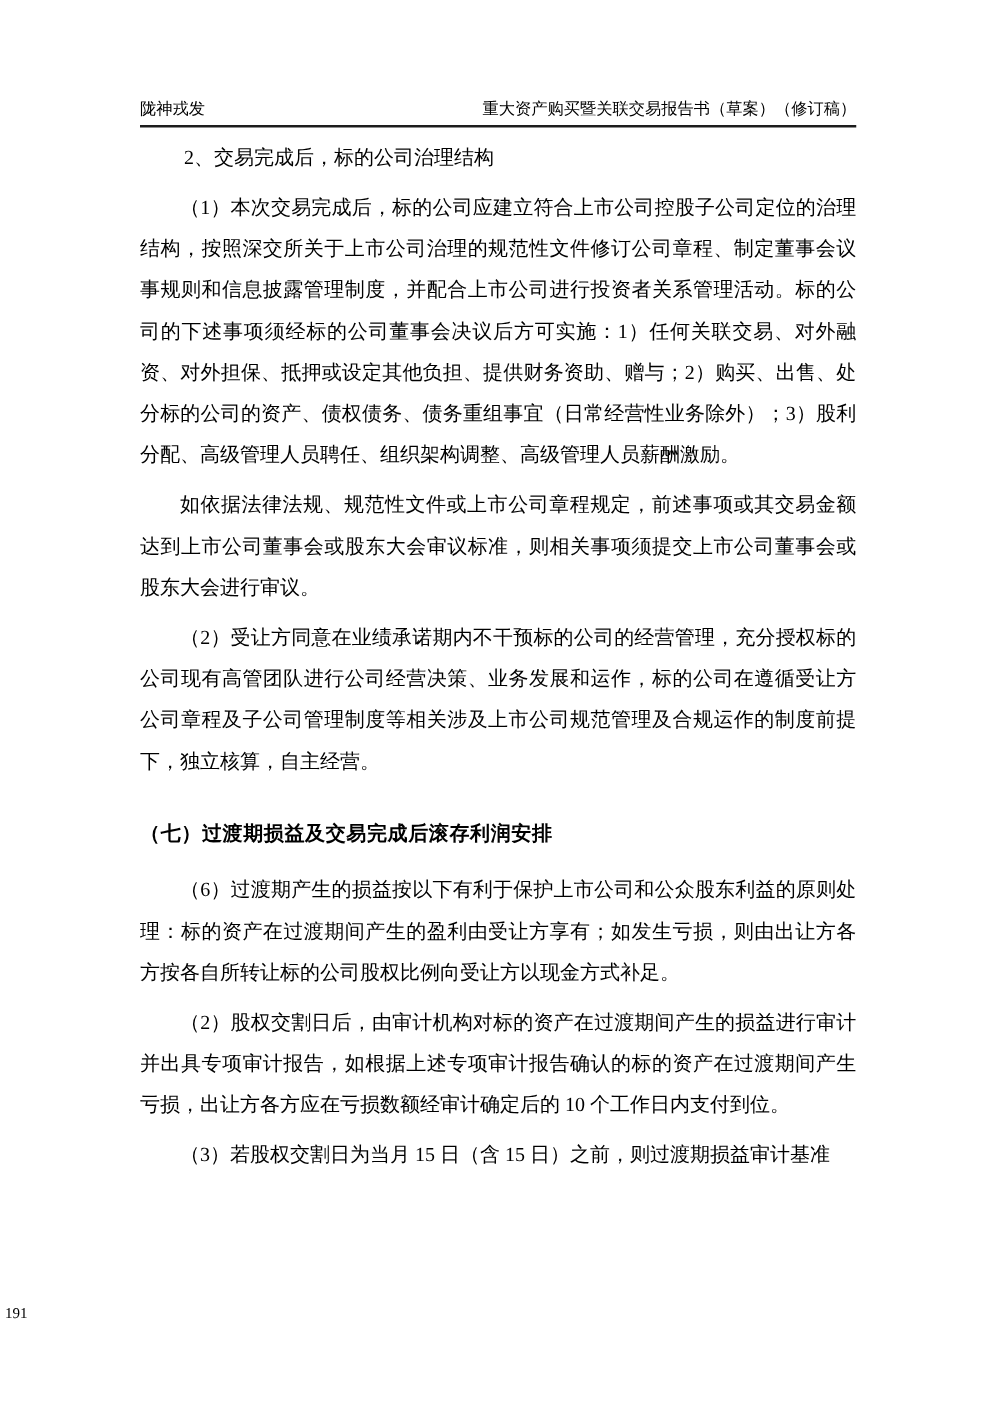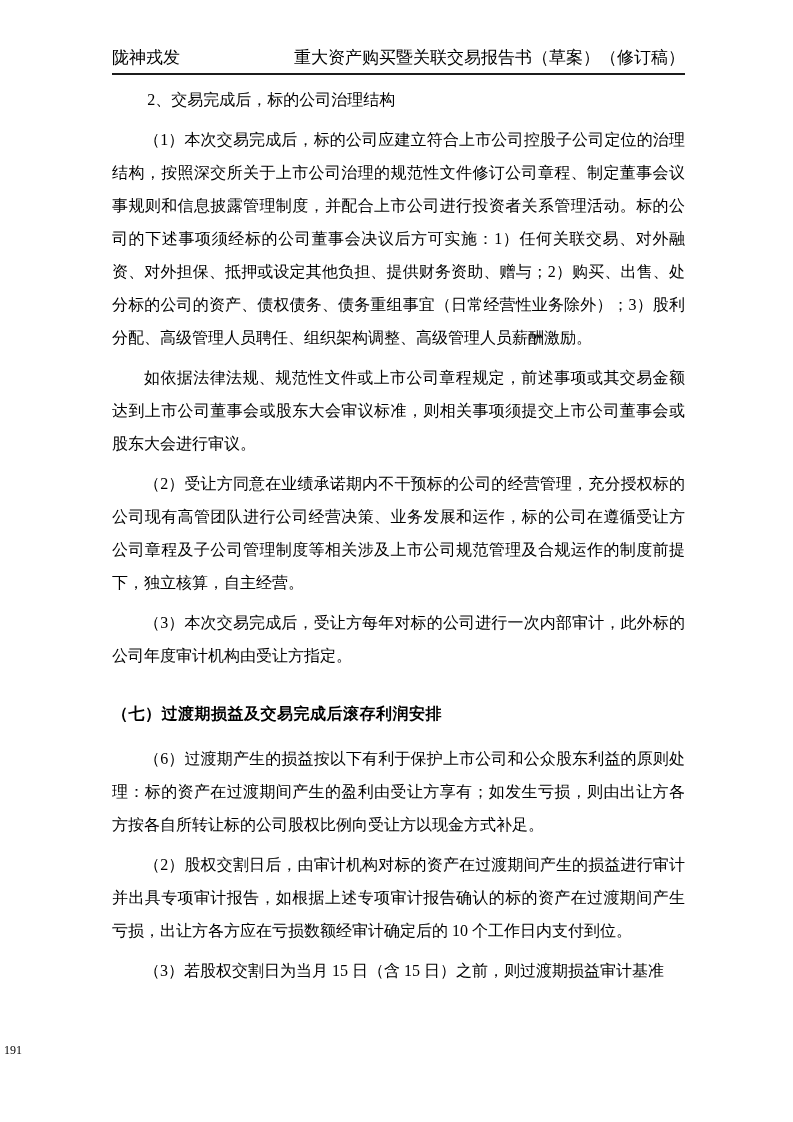--- a/index.html
+++ b/index.html
@@ -19,27 +19,27 @@
     position: absolute;
     top: 0; left: 0; right: 0; bottom: 0;
     padding: 47px 108px 0 112px;
     box-sizing: border-box;
   }
   
   .page-header {
     display: flex;
     justify-content: space-between;
     align-items: flex-end;
-    font-size: 17px;
+    font-size: 13px;
     line-height: 1.3;
     padding-bottom: 4px;
     border-bottom: 2px solid #1c1c1c;
   }
   .page-header .hdr-left { white-space: nowrap; }
-  .page-header .hdr-right { white-space: nowrap; }
+  .page-header .hdr-right { white-space: nowrap; margin-top: 32px; }
   
   .doc-body {
     font-size: 16px;
     line-height: 33px;
     text-align: justify;
   }
   .subheading {
     margin: 8px 0 7px 0;
     text-indent: 2.2em;
   }
@@ -74,21 +74,20 @@
   <div class="page-header">
     <span class="hdr-left">陇神戎发</span>
     <span class="hdr-right">重大资产购买暨关联交易报告书（草案）（修订稿）</span>
   </div>
 
   <div class="doc-body">
     <p class="subheading">2、交易完成后，标的公司治理结构</p>
     <p class="para">（1）本次交易完成后，标的公司应建立符合上市公司控股子公司定位的治理结构，按照深交所关于上市公司治理的规范性文件修订公司章程、制定董事会议事规则和信息披露管理制度，并配合上市公司进行投资者关系管理活动。标的公司的下述事项须经标的公司董事会决议后方可实施：1）任何关联交易、对外融资、对外担保、抵押或设定其他负担、提供财务资助、赠与；2）购买、出售、处分标的公司的资产、债权债务、债务重组事宜（日常经营性业务除外）；3）股利分配、高级管理人员聘任、组织架构调整、高级管理人员薪酬激励。</p>
     <p class="para">如依据法律法规、规范性文件或上市公司章程规定，前述事项或其交易金额达到上市公司董事会或股东大会审议标准，则相关事项须提交上市公司董事会或股东大会进行审议。</p>
     <p class="para">（2）受让方同意在业绩承诺期内不干预标的公司的经营管理，充分授权标的公司现有高管团队进行公司经营决策、业务发展和运作，标的公司在遵循受让方公司章程及子公司管理制度等相关涉及上市公司规范管理及合规运作的制度前提下，独立核算，自主经营。</p>
-    <p class="para">（3）本次交易完成后，受让方每年对标的公司进行一次内部审计，此外标的公司年度审计机构由受让方指定。</p>
     <h2 class="section-heading">（七）过渡期损益及交易完成后滚存利润安排</h2>
     <p class="para">（6）过渡期产生的损益按以下有利于保护上市公司和公众股东利益的原则处理：标的资产在过渡期间产生的盈利由受让方享有；如发生亏损，则由出让方各方按各自所转让标的公司股权比例向受让方以现金方式补足。</p>
     <p class="para">（2）股权交割日后，由审计机构对标的资产在过渡期间产生的损益进行审计并出具专项审计报告，如根据上述专项审计报告确认的标的资产在过渡期间产生亏损，出让方各方应在亏损数额经审计确定后的 10 个工作日内支付到位。</p>
     <p class="para">（3）若股权交割日为当月 15 日（含 15 日）之前，则过渡期损益审计基准</p>
   </div>
 
   <div class="page-footer">
     <span>191</span>
   </div>
 

